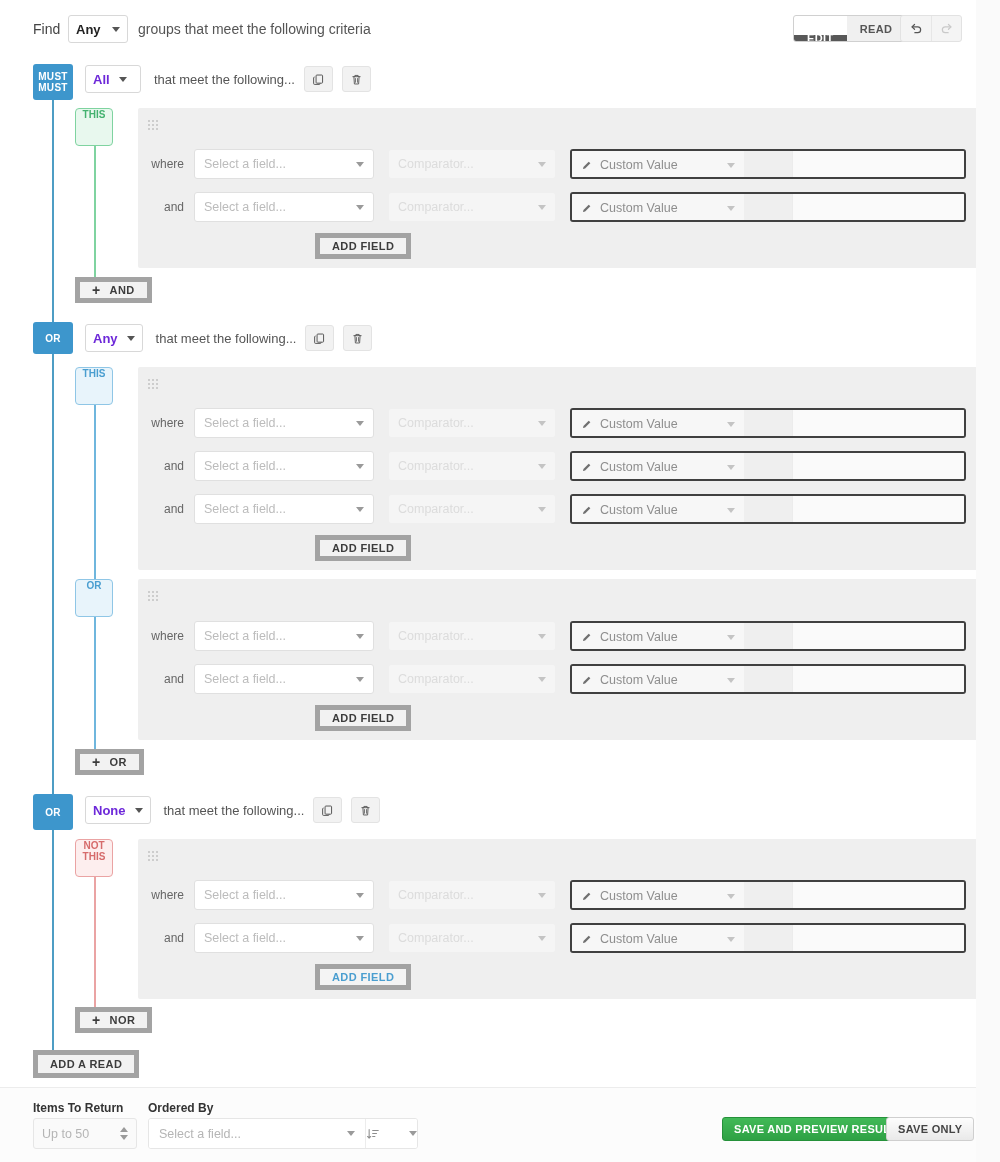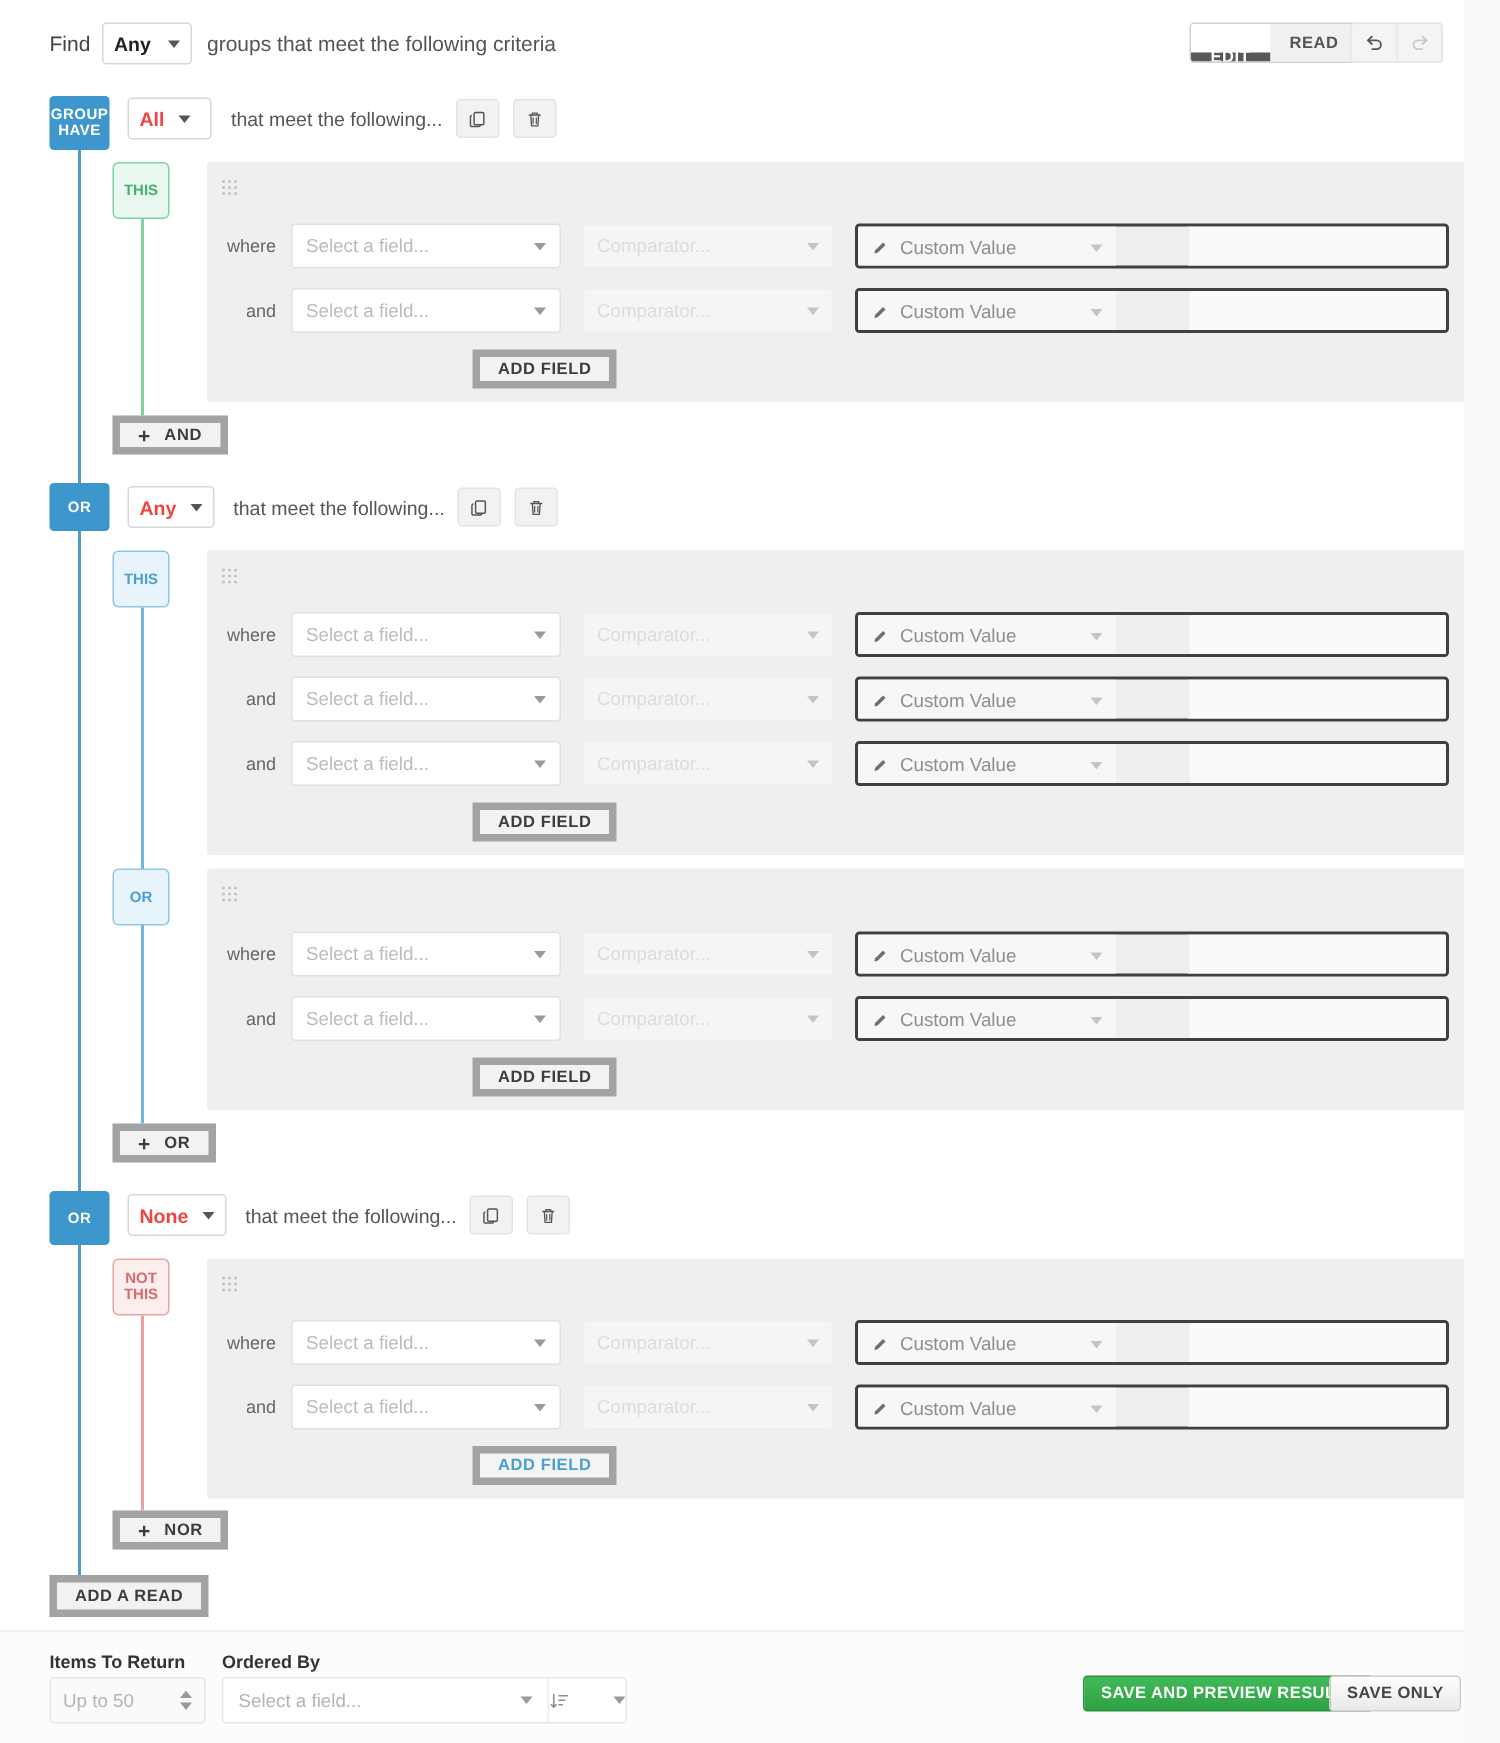--- a/index.html
+++ b/index.html
@@ -125,42 +125,42 @@
   }
   .grp-select {
     height: 28px; min-width: 56px;
     background: #fff;
     border: 1px solid #d8d8d8;
     border-radius: 3px;
     display: flex; align-items: center;
     padding: 0 7px;
     cursor: pointer;
   }
-  .grp-select .val { font-weight: bold; font-size: 13px; color: #ef4444; }
+  .grp-select .val { font-weight: bold; font-size: 13px; color: #6d28d9; }
   .grp-select .caret { margin-left: 9px; }
   .grp-text {
     margin-left: 13px;
     font-size: 13px; color: #555;
   }
   .icon-btn {
     width: 29px; height: 26px;
     background: #f2f2f2;
     border: 1px solid #e3e3e3;
     border-radius: 3px;
     display: flex; align-items: center; justify-content: center;
     cursor: pointer;
     margin-left: 9px;
   }
 
   
   .this-badge {
     position: absolute;
     width: 38px; height: 38px;
     border-radius: 4px;
-    display: flex; align-items: center; justify-content: center;
+    display: flex; justify-content: center;
     text-align: center;
     font-size: 10px; font-weight: bold;
     line-height: 11px;
     z-index: 3;
   }
   .this-green { background: #e8f8ee; border: 1px solid #7fd3a0; color: #43b26f; }
   .this-blue  { background: #e8f4fb; border: 1px solid #8fc6e6; color: #4a9ed0; }
   .this-red   { background: #fdeeee; border: 1px solid #eaa3a3; color: #d66b6b; }
 
   
@@ -376,21 +376,21 @@
           <path d="M13 6 H6.5 a3.6 3.6 0 0 0 0 7.2 H10" stroke="#c9c9c9" stroke-width="1.5" fill="none" stroke-linecap="round"></path>
           <path d="M10.4 3 L13.6 6 L10.4 9" stroke="#c9c9c9" stroke-width="1.5" fill="none" stroke-linecap="round" stroke-linejoin="round"></path>
         </svg>
       </div>
     </div>
   </div>
 
   <div class="rail" style="top:64px; height:987px;"></div>
 
   <div class="grp-badge" style="left:33px; top:64px; height:36px;">
-    <span>GROUP HAVE</span>
+    <span>MUST MUST</span>
   </div>
 
   <div class="grp-head" style="left:85px; top:64px;">
     <div class="grp-select">
       <span class="val">All</span>
       <span class="caret"></span>
     </div>
     <span class="grp-text">that meet the following...</span>
     <div class="icon-btn">
       <svg width="13" height="13" viewBox="0 0 16 16">

